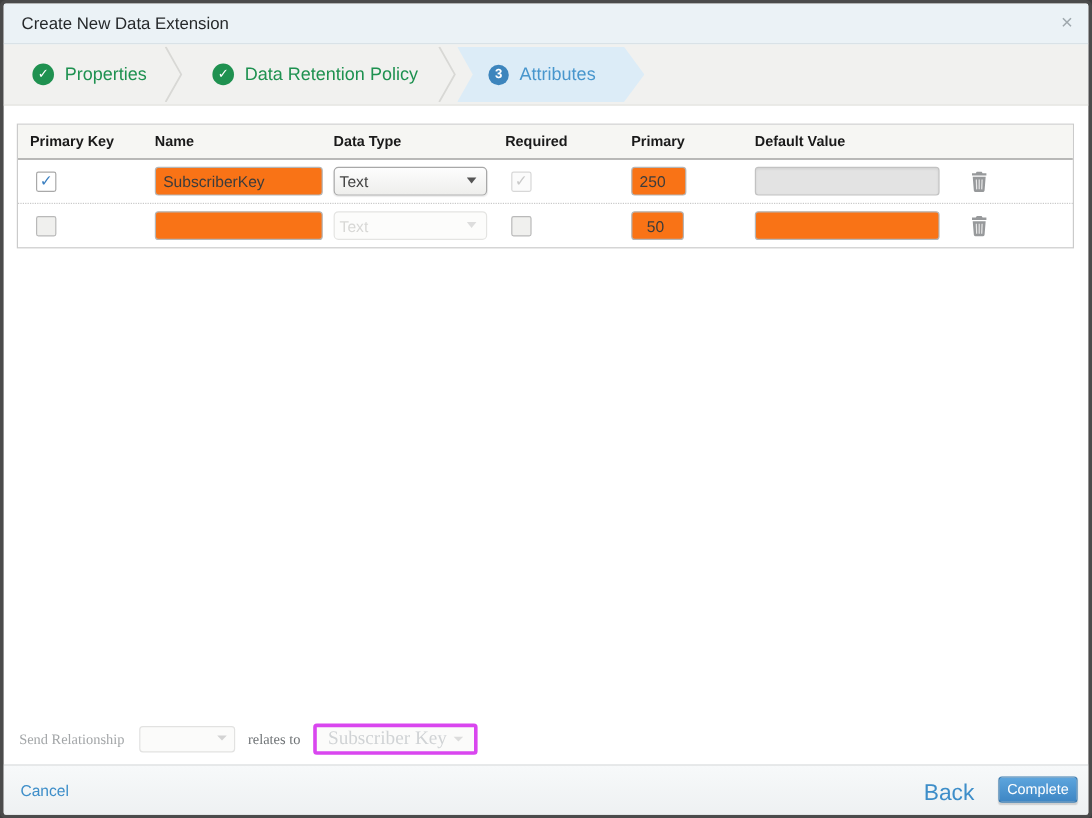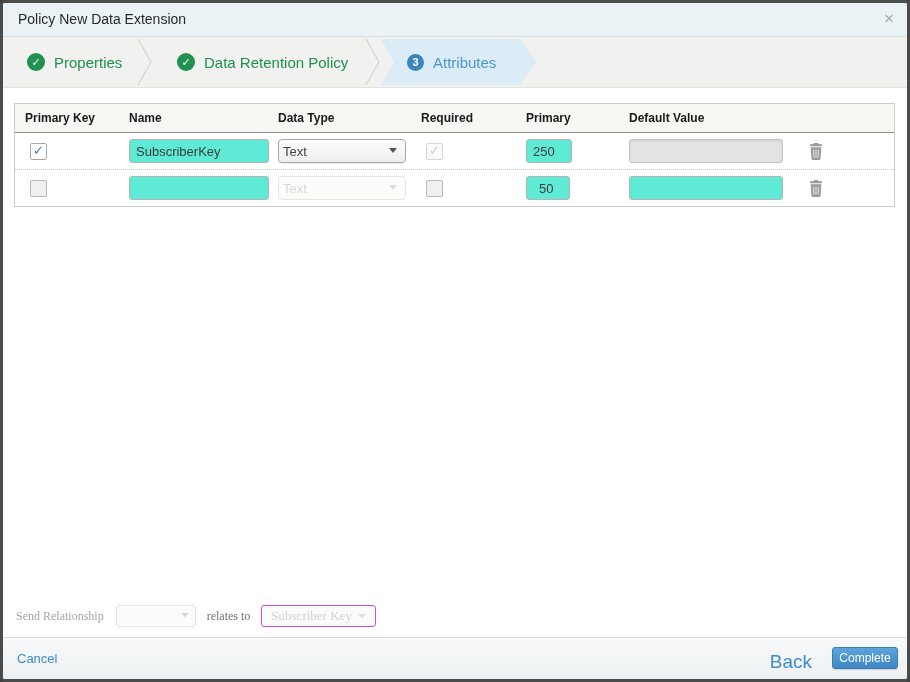--- a/index.html
+++ b/index.html
@@ -38,56 +38,56 @@
 
   
   .cb{width:15px;height:15px;border:1px solid #a9a9a9;border-radius:2px;background:#fff;display:inline-flex;align-items:center;justify-content:center;box-sizing:content-box;margin-left:5px;}
   .cb .mark{font-size:13px;font-weight:bold;color:#3a7fc1;line-height:1;display:none;margin-top:-2px;}
   .cb.checked .mark{display:block;}
   .cb.off{background:#efefed;}
   .cb.dis{border-color:#d7d7d7;background:#fbfbfb;}
   .cb.dis .mark{color:#c9c9c9;}
   .cb.dis.off{background:#f0f0ee;border-color:#b9b9b9;}
 
-  .txt{height:20px;border:1px solid #b5b5b5;border-radius:3px;font-family:inherit;font-size:13px;color:#3c3c3c;padding:1px 6px;outline:none;background:#5eead4;}
+  .txt{height:20px;border:1px solid #b5b5b5;border-radius:3px;font-family:inherit;font-size:13px;color:#3c3c3c;padding:1px 6px;outline:none;background:#f97316;}
   .name-in{width:126px;}
   .len-in{text-align:left;}
   .def-in{width:140px;}
   .def-in.dis{background:#e3e3e3;border-color:#c2c2c2;box-shadow:inset 0 1px 2px rgba(0,0,0,.08);}
 
   .selectbox{position:relative;width:128px;height:24px;border:1px solid #a8a8a8;border-radius:4px;background:linear-gradient(#fdfdfd,#eeeeec);display:flex;align-items:center;font-size:13px;color:#444;padding-left:4px;box-sizing:border-box;box-shadow:0 1px 1px rgba(0,0,0,.08);cursor:pointer;}
   .selectbox .arrow{position:absolute;right:8px;top:8px;width:0;height:0;border-left:4px solid transparent;border-right:4px solid transparent;border-top:5px solid #555;}
   .selectbox.disabled{border-color:#e4e4e2;background:#fcfcfb;color:#d8d8d6;box-shadow:none;cursor:default;}
   .selectbox.disabled .arrow{border-top-color:#ddd;}
 
   .trash{display:inline-flex;margin-left:16px;cursor:pointer;}
 
   
   .sendrel{position:absolute;left:13px;top:601px;height:24px;display:flex;align-items:center;font-size:12px;font-family:Liberation Serif, serif;}
   .sr-label{color:#a3a6a8;margin-right:12px;}
   .sr-select{position:relative;width:78px;height:20px;border:1px solid #e2e2e1;border-radius:3px;background:#fbfbfa;}
   .sr-select .arrow{position:absolute;right:6px;top:7px;width:0;height:0;border-left:4px solid transparent;border-right:4px solid transparent;border-top:4px solid #d3d3d3;}
   .sr-relates{color:#6f7376;margin:0 11px;}
-  .sr-btn{height:20px;border:1px solid #d946ef;border-radius:3px;background:#fbfbfa;color:#d0d3d5;font-size:13px;display:inline-flex;align-items:center;padding:0 9px;gap:6px;}
+  .sr-btn{height:20px;border:3px solid #d946ef;border-radius:3px;background:#fbfbfa;color:#d0d3d5;font-size:16px;display:inline-flex;align-items:center;padding:0 9px;gap:6px;}
   .sr-btn .arrow{width:0;height:0;border-left:4px solid transparent;border-right:4px solid transparent;border-top:4px solid #dcdcdc;}
 
   
   .footer{position:absolute;left:0;right:0;bottom:0;height:41px;background:linear-gradient(#f7f9fa,#eef1f2);border-top:1px solid #d8dbdc;}
   .cancel{position:absolute;left:14px;top:13px;font-size:13px;color:#3e8ec9;text-decoration:none;cursor:pointer;}
   .back{position:absolute;right:95px;top:13px;font-size:19px;color:#3e8ec9;text-decoration:none;cursor:pointer;}
   .complete{position:absolute;right:9px;top:9px;width:66px;height:22px;border:1px solid #3c7cb0;border-radius:3px;background:linear-gradient(#5da5dd,#3e86c4);color:#fff;font-size:12px;font-family:inherit;cursor:pointer;box-shadow:0 1px 1px rgba(0,0,0,.15);padding:0;}
 </style>
 </head>
 <body>
 
 <div class="stage">
   <div class="dialog">
 
     <div class="titlebar">
-      <span class="title">Policy New Data Extension</span>
+      <span class="title">Create New Data Extension</span>
       <span class="close">×</span>
     </div>
 
     <div class="steps">
       <div class="step step1">
         <span class="scircle green">
             <span class="glyph">✓</span>
           </span>
         <span class="slabel green-t">Properties</span>
       </div>

